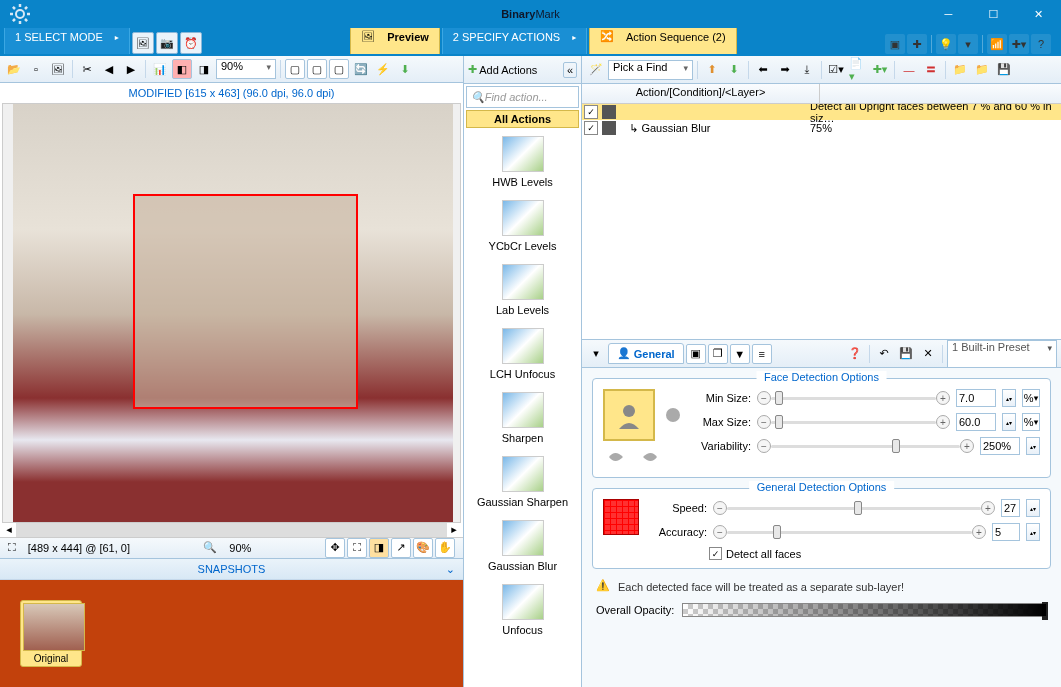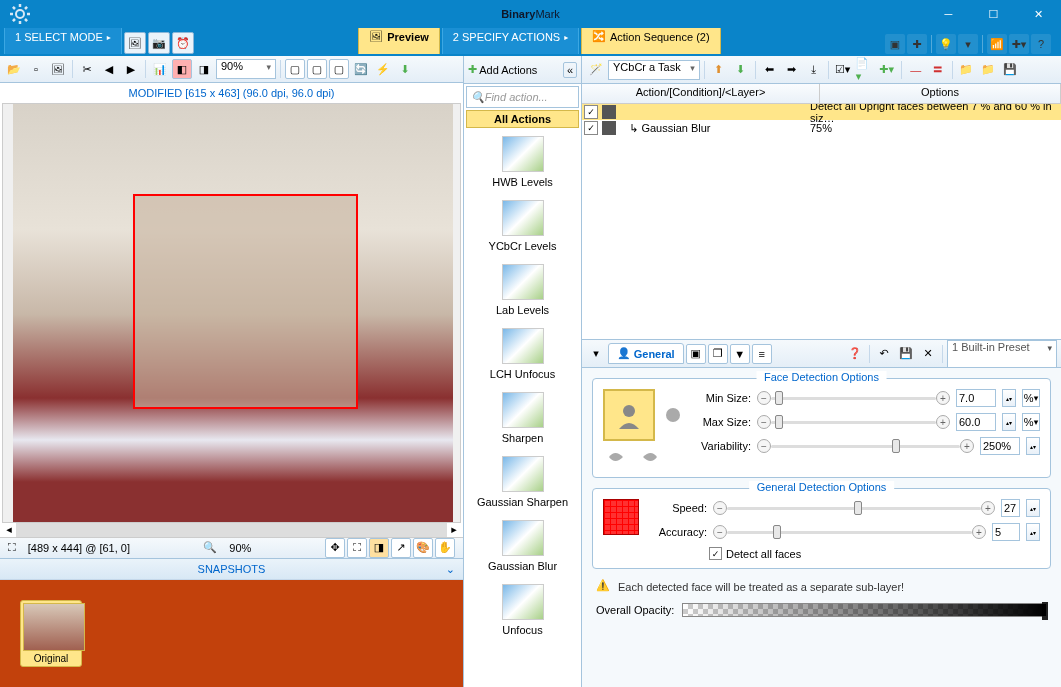--- a/index.html
+++ b/index.html
@@ -8,21 +8,21 @@
 
 .titlebar { height: 28px; background: #0a84c9; display: flex; align-items: center; position: relative; }
 .titlebar .gear { width: 28px; height: 28px; margin: 2px 6px; display: flex; align-items: center; justify-content: center; }
 .titlebar .title { position: absolute; left: 50%; transform: translateX(-50%); color: #0f172a; font-size: 12px; }
 .titlebar .title b { font-weight: bold; }
 .titlebar .wincontrols { margin-left: auto; display: flex; }
 .titlebar .winbtn { width: 45px; height: 28px; display: flex; align-items: center; justify-content: center; color: #fff; }
 
 
 .ribbon { height: 26px; background: #0a84c9; display: flex; align-items: flex-end; padding: 0 4px; gap: 2px; }
-.ribtab { background: #1a8fd4; border: 1px solid #3ba7e3; border-bottom: none; border-radius: 3px 3px 0 0; padding: 11px 10px; color: #fff; font-size: 11px; display: flex; align-items: center; gap: 4px; text-align: center; }
+.ribtab { background: #1a8fd4; border: 1px solid #3ba7e3; border-bottom: none; border-radius: 3px 3px 0 0; padding: 11px 10px; color: #fff; font-size: 11px; display: flex; align-items: center; gap: 12px; text-align: center; }
 .ribtab.yellow { background: #ffe68a; color: #000; border-color: #d4b84a; }
 .ribspacer { flex: 1; }
 .ribicons { display: flex; gap: 2px; align-items: center; padding-right: 6px; }
 .ribicon { width: 20px; height: 20px; display: flex; align-items: center; justify-content: center; color: #333; background: rgba(255,255,255,0.1); border-radius: 2px; }
 .ribsep { width: 1px; height: 18px; background: rgba(255,255,255,0.3); margin: 0 2px; }
 
 .smallbtn { width: 22px; height: 22px; border: 1px solid #8ab7d9; background: #eaf3fa; display: inline-flex; align-items: center; justify-content: center; border-radius: 2px; }
 
 
 .content { display: flex; height: calc(687px - 28px - 26px); background: #fff; border-top: 2px solid #0a84c9; }
@@ -257,21 +257,21 @@
         <div class="actitem">
           <div class="aicon"></div>
           <div class="albl">Unfocus</div>
         </div>
       </div>
   </div>
 
   <div class="rightpane">
     <div class="rtoolbar">
       <span class="tbtn">🪄</span>
-      <span class="tsel" style="min-width:85px">YCbCr a Task</span>
+      <span class="tsel" style="min-width:85px">Pick a Find</span>
       <span class="tsep"></span>
       <span class="tbtn" style="color:#e09030">⬆</span>
       <span class="tbtn" style="color:#50b050">⬇</span>
       <span class="tsep"></span>
       <span class="tbtn">⬅</span>
       <span class="tbtn">➡</span>
       <span class="tbtn">⤓</span>
       <span class="tsep"></span>
       <span class="tbtn">☑▾</span>
       <span class="tbtn" style="color:#50b050">📄▾</span>
@@ -279,21 +279,20 @@
       <span class="tsep"></span>
       <span class="tbtn" style="color:#d03030">—</span>
       <span class="tbtn" style="color:#d03030">〓</span>
       <span class="tsep"></span>
       <span class="tbtn">📁</span>
       <span class="tbtn" style="color:#50b050">📁</span>
       <span class="tbtn">💾</span>
     </div>
     <div class="listhdr">
       <div class="col col1">Action/[Condition]/&lt;Layer&gt;</div>
-      <div class="col col2">Options</div>
     </div>
     <div class="listbody" id="seqlist">
         <div class="row sel">
           <div class="chk">✓</div>
           <div class="ricon"></div>
           <div class="rname"><b><face layer=""></face></b></div>
           <div class="ropt">Detect all Upright faces between 7 % and 60 % in siz…</div>
         </div>
         <div class="row">
           <div class="chk">✓</div>

